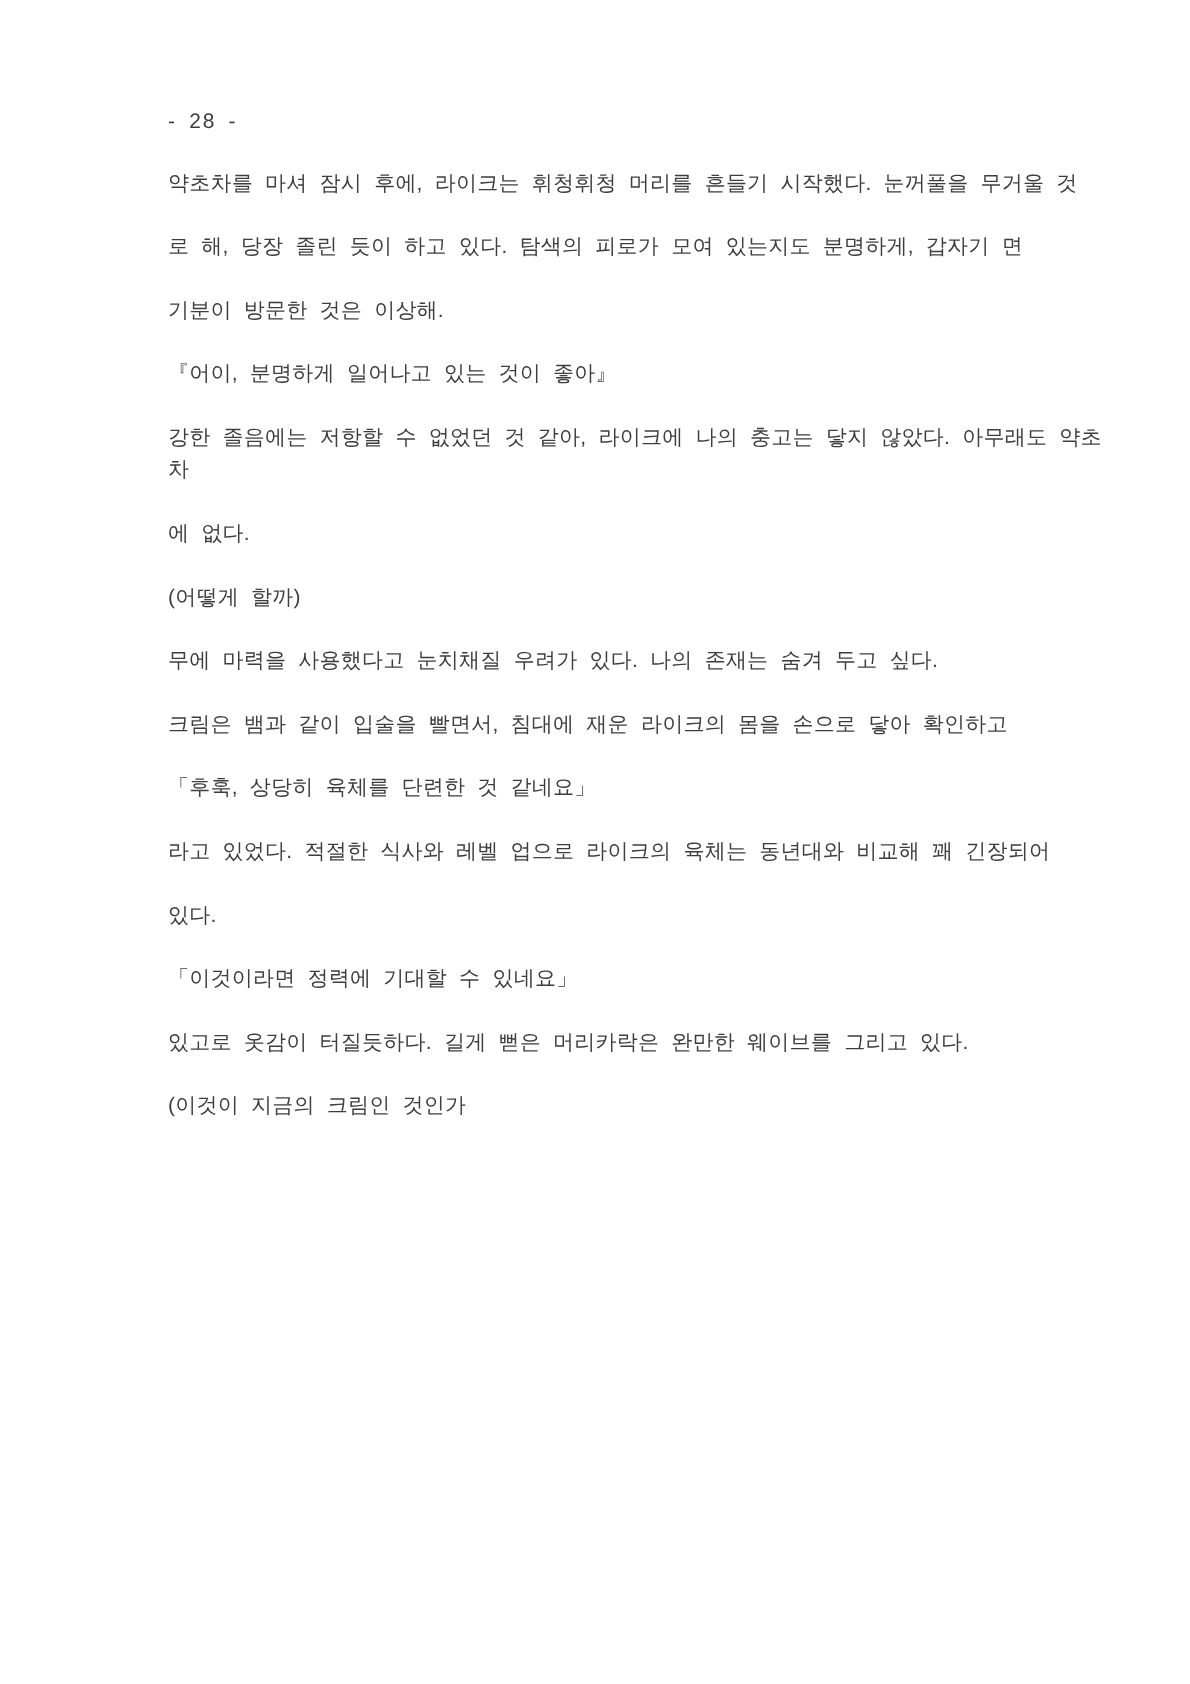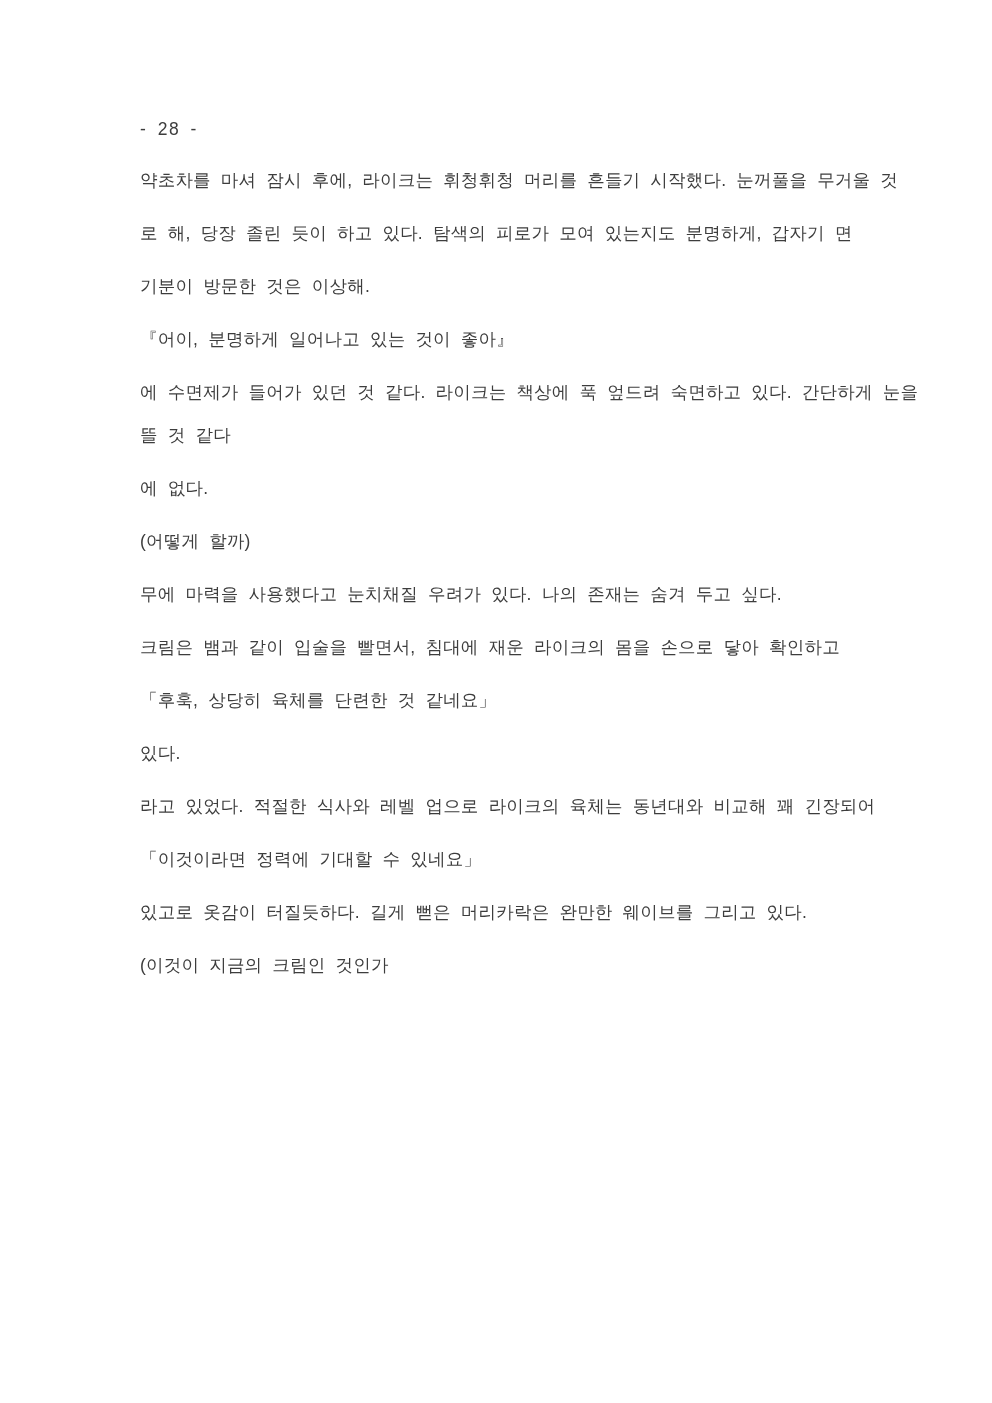--- a/index.html
+++ b/index.html
@@ -11,41 +11,40 @@
     width: 992px;
     height: 1403px;
     overflow: hidden;
     font-family: "Liberation Sans", "DejaVu Sans", sans-serif;
     color: #3d3d3d;
   }
   .page {
     box-sizing: border-box;
     width: 992px;
     height: 1061px;
-    padding: 116px 100px 0 140px;
+    padding: 88px 100px 0 140px;
     background: #ffffff;
   }
   .page-number {
     font-size: 17.5px;
     line-height: 27px;
     letter-spacing: 1.5px;
     margin: 0 0 24px 0;
     word-spacing: 4px;
   }
   .para {
     margin: 0 0 26px 0;
     font-size: 17.5px;
     line-height: 27px;
     word-spacing: 5px;
     letter-spacing: 0.2px;
   }
   .line {
     display: block;
     white-space: nowrap;
-    margin-top: 16px;
   }
 </style>
 </head>
 <body>
 
 <div class="page">
 
   <div class="page-number">- 28 -</div>
 
   <p class="para">
@@ -57,25 +56,25 @@
   </p>
 
   <p class="para">
     <span class="line">기분이 방문한 것은 이상해.</span>
   </p>
 
   <p class="para">
     <span class="line">『어이, 분명하게 일어나고 있는 것이 좋아』</span>
   </p>
 
+  <p class="para">
+    <span class="line">강한 졸음에는 저항할 수 없었던 것 같아, 라이크에 나의 충고는 닿지 않았다. 아무래도 약초</span>
+    <span class="line">차</span>
+  </p>
 
-  <p class="para">
-    <span class="line">에 수면제가 들어가 있던 것 같다. 라이크는 책상에 푹 엎드려 숙면하고 있다. 간단하게 눈을</span>
-    <span class="line">뜰 것 같다</span>
-  </p>
 
   <p class="para">
     <span class="line">에 없다.</span>
   </p>
 
   <p class="para">
     <span class="line">(어떻게 할까)</span>
   </p>
 
 
@@ -85,25 +84,25 @@
 
   <p class="para">
     <span class="line">크림은 뱀과 같이 입술을 빨면서, 침대에 재운 라이크의 몸을 손으로 닿아 확인하고</span>
   </p>
 
   <p class="para">
     <span class="line">「후훅, 상당히 육체를 단련한 것 같네요」</span>
   </p>
 
   <p class="para">
-    <span class="line">있다.</span>
+    <span class="line">라고 있었다. 적절한 식사와 레벨 업으로 라이크의 육체는 동년대와 비교해 꽤 긴장되어</span>
   </p>
 
   <p class="para">
-    <span class="line">라고 있었다. 적절한 식사와 레벨 업으로 라이크의 육체는 동년대와 비교해 꽤 긴장되어</span>
+    <span class="line">있다.</span>
   </p>
 
   <p class="para">
     <span class="line">「이것이라면 정력에 기대할 수 있네요」</span>
   </p>
 
 
   <p class="para">
     <span class="line">있고로 옷감이 터질듯하다. 길게 뻗은 머리카락은 완만한 웨이브를 그리고 있다.</span>
   </p>

